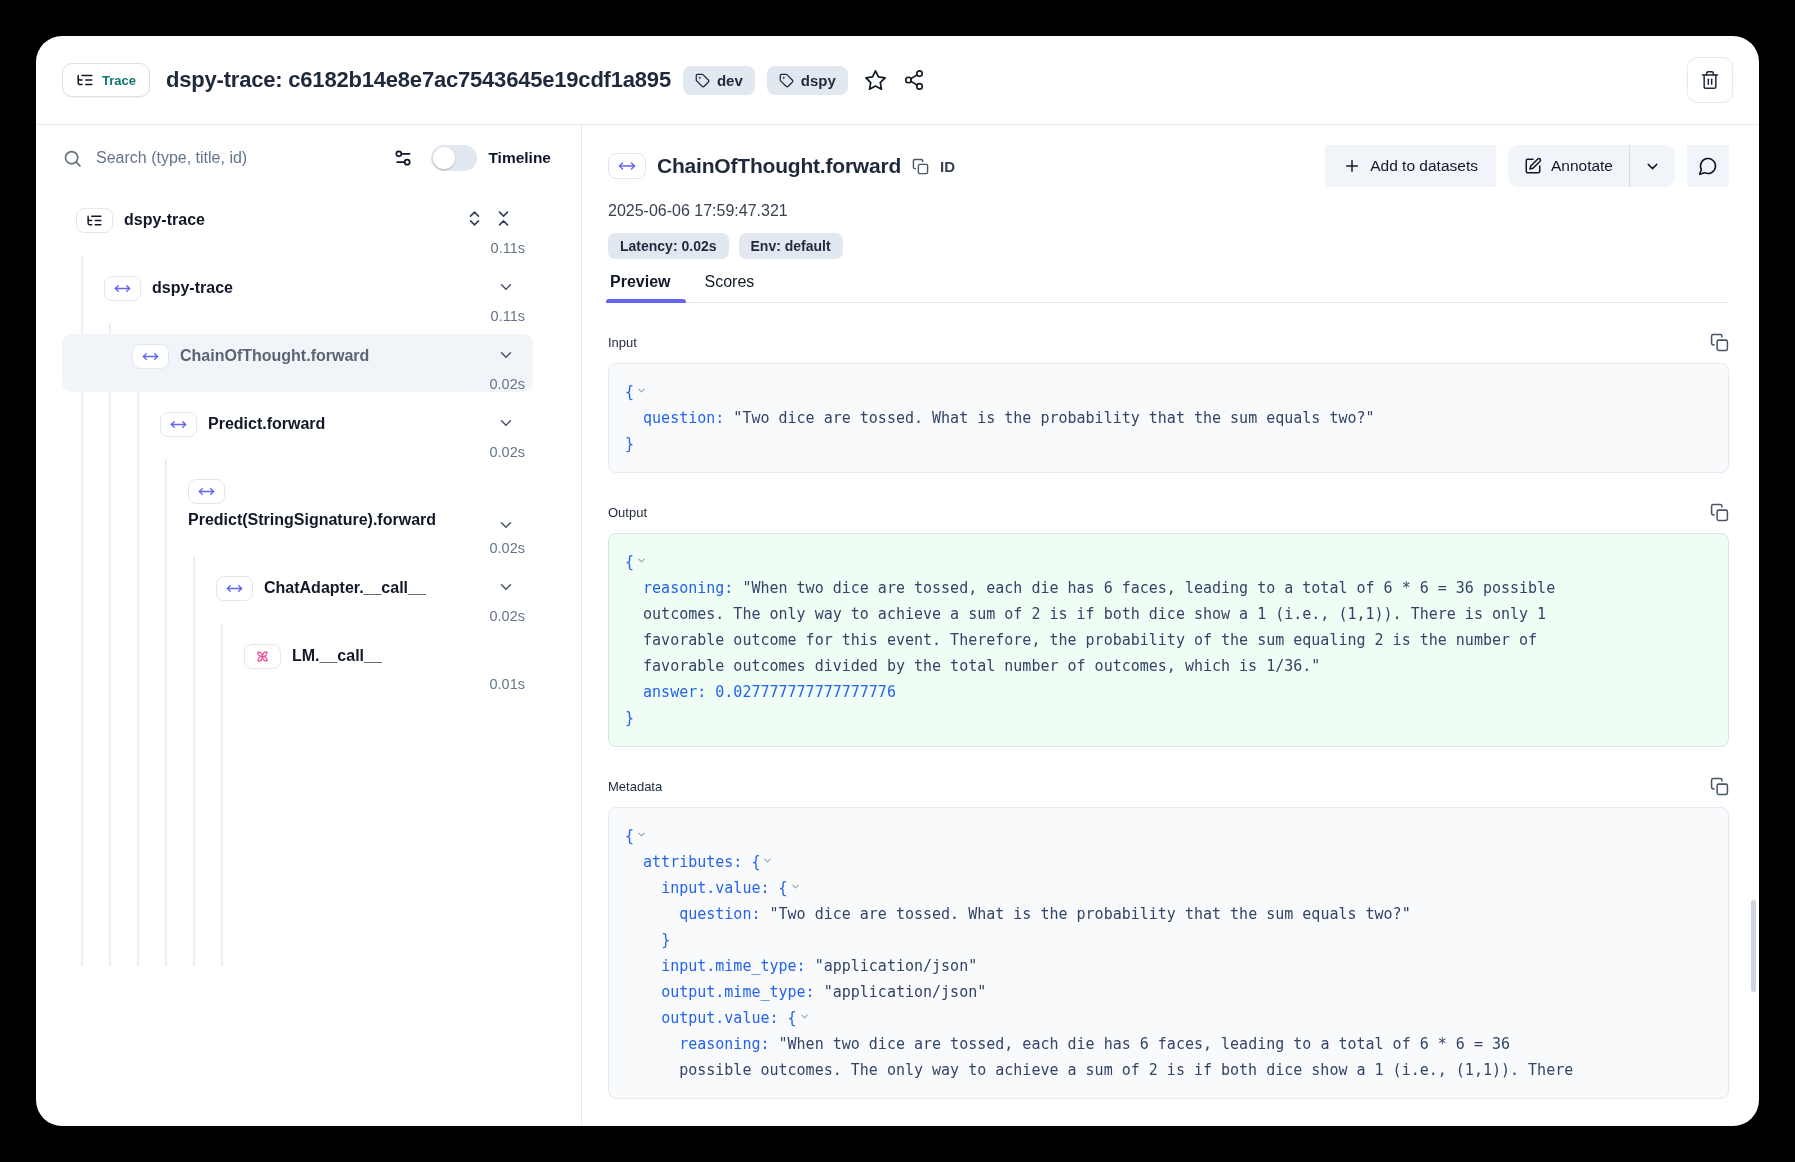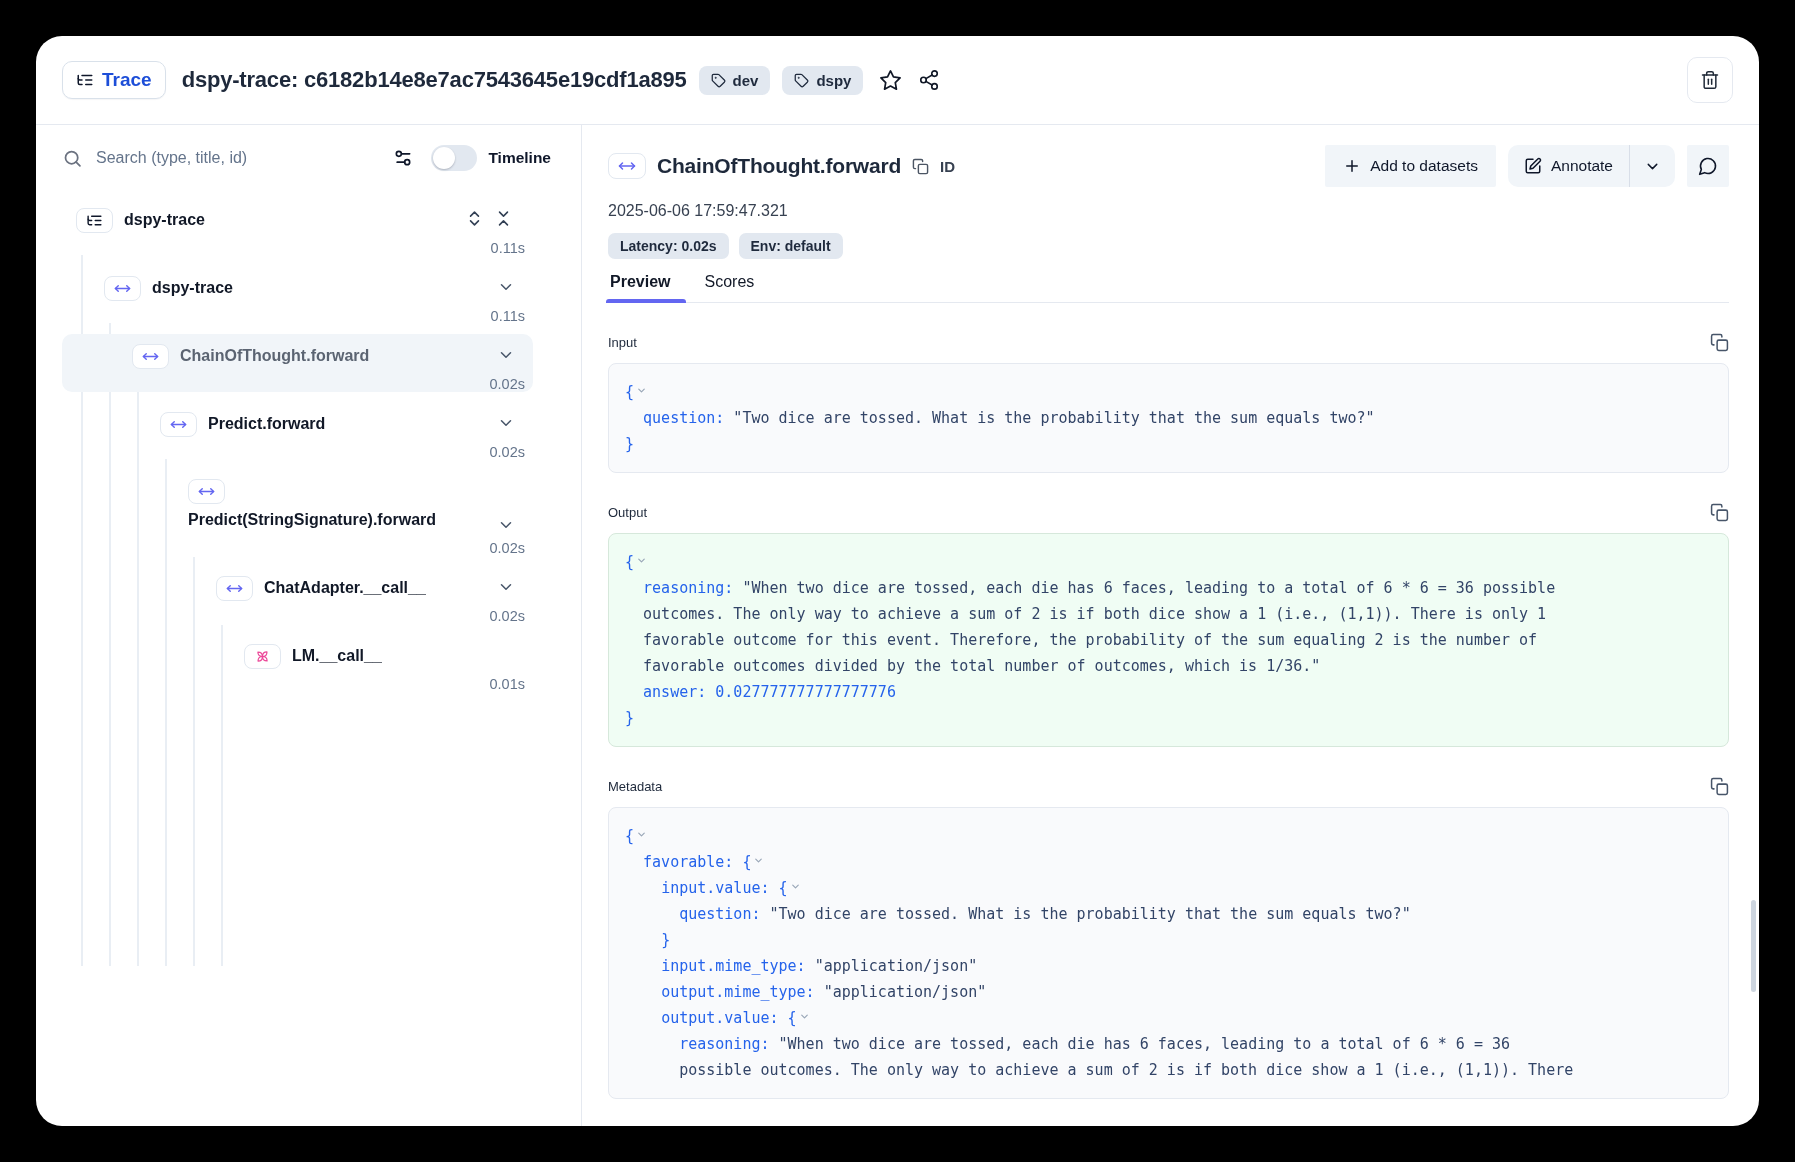--- a/index.html
+++ b/index.html
@@ -6,21 +6,21 @@
   .stage{position:relative;width:1795px;height:1162px;background:#000;overflow:hidden;
          font-family:"Liberation Sans","DejaVu Sans",sans-serif;color:#1e293b;}
   .card{position:absolute;left:36px;top:36px;right:36px;bottom:36px;background:#fff;
         border-radius:26px;overflow:hidden;display:flex;flex-direction:column;}
 
   
   .app-header{height:88px;flex:0 0 88px;display:flex;align-items:center;padding:0 26px;
               border-bottom:1px solid #e5e9f0;}
   .trace-badge{display:inline-flex;align-items:center;gap:8px;border:1px solid #d9e1ea;
                border-radius:10px;padding:7px 13px;background:#fff;box-shadow:0 1px 1px rgba(15,23,42,.04);}
-  .trace-badge span{font-size:19px;font-weight:700;color:#1d4ed8;}
+  .trace-badge span{font-size:13px;font-weight:700;color:#0f766e;}
   .app-title{font-size:22px;font-weight:700;color:#1e293b;margin-left:16px;letter-spacing:-.2px;}
   .tag-pill{display:inline-flex;align-items:center;gap:7px;background:#e2e8f0;border-radius:8px;
             padding:6px 12px;font-size:15px;font-weight:600;color:#1f2a3d;margin-left:12px;}
   .tag-pill:first-of-type{margin-left:20px;}
   .hicon{display:inline-flex;margin-left:16px;cursor:pointer;}
   .trash-btn{margin-left:auto;width:44px;height:44px;border:1px solid #e5e9f0;border-radius:10px;
              display:flex;align-items:center;justify-content:center;background:#fff;cursor:pointer;}
 
   
   .body{flex:1;display:flex;min-height:0;}
@@ -446,21 +446,21 @@
             <span class="section-title">Metadata</span>
             <span class="copy-btn">
               <svg width="19" height="19" viewBox="0 0 24 24" fill="none" stroke="#475569" stroke-width="1.9" stroke-linecap="round" stroke-linejoin="round">
                   <rect x="9" y="9" width="13" height="13" rx="2"></rect>
                   <path d="M5 15H4a2 2 0 0 1-2-2V4a2 2 0 0 1 2-2h9a2 2 0 0 1 2 2v1"></path>
                 </svg>
             </span>
           </div>
           <div class="code-block"><div class="code-line"><span class="tk-b">{</span><span class="tk-e"><svg width="11" height="11" viewBox="0 0 24 24" fill="none" stroke="#9aa7b8" stroke-width="2.6" stroke-linecap="round" stroke-linejoin="round">
                     <path d="M6 9l6 6 6-6"></path>
-                  </svg></span></div><div class="code-line"><span class="tk-p">  </span><span class="tk-k">favorable:</span><span class="tk-p"> </span><span class="tk-b">{</span><span class="tk-e"><svg width="11" height="11" viewBox="0 0 24 24" fill="none" stroke="#9aa7b8" stroke-width="2.6" stroke-linecap="round" stroke-linejoin="round">
+                  </svg></span></div><div class="code-line"><span class="tk-p">  </span><span class="tk-k">attributes:</span><span class="tk-p"> </span><span class="tk-b">{</span><span class="tk-e"><svg width="11" height="11" viewBox="0 0 24 24" fill="none" stroke="#9aa7b8" stroke-width="2.6" stroke-linecap="round" stroke-linejoin="round">
                     <path d="M6 9l6 6 6-6"></path>
                   </svg></span></div><div class="code-line"><span class="tk-p">    </span><span class="tk-k">input.value:</span><span class="tk-p"> </span><span class="tk-b">{</span><span class="tk-e"><svg width="11" height="11" viewBox="0 0 24 24" fill="none" stroke="#9aa7b8" stroke-width="2.6" stroke-linecap="round" stroke-linejoin="round">
                     <path d="M6 9l6 6 6-6"></path>
                   </svg></span></div><div class="code-line"><span class="tk-p">      </span><span class="tk-k">question:</span><span class="tk-s"> "Two dice are tossed. What is the probability that the sum equals two?"</span></div><div class="code-line"><span class="tk-p">    </span><span class="tk-b">}</span></div><div class="code-line"><span class="tk-p">    </span><span class="tk-k">input.mime_type:</span><span class="tk-s"> "application/json"</span></div><div class="code-line"><span class="tk-p">    </span><span class="tk-k">output.mime_type:</span><span class="tk-s"> "application/json"</span></div><div class="code-line"><span class="tk-p">    </span><span class="tk-k">output.value:</span><span class="tk-p"> </span><span class="tk-b">{</span><span class="tk-e"><svg width="11" height="11" viewBox="0 0 24 24" fill="none" stroke="#9aa7b8" stroke-width="2.6" stroke-linecap="round" stroke-linejoin="round">
                     <path d="M6 9l6 6 6-6"></path>
                   </svg></span></div><div class="code-line"><span class="tk-p">      </span><span class="tk-k">reasoning:</span><span class="tk-s"> "When two dice are tossed, each die has 6 faces, leading to a total of 6 * 6 = 36</span></div><div class="code-line"><span class="tk-s">      possible outcomes. The only way to achieve a sum of 2 is if both dice show a 1 (i.e., (1,1)). There</span></div></div>
         </div>
       </div>
     </div>
 

